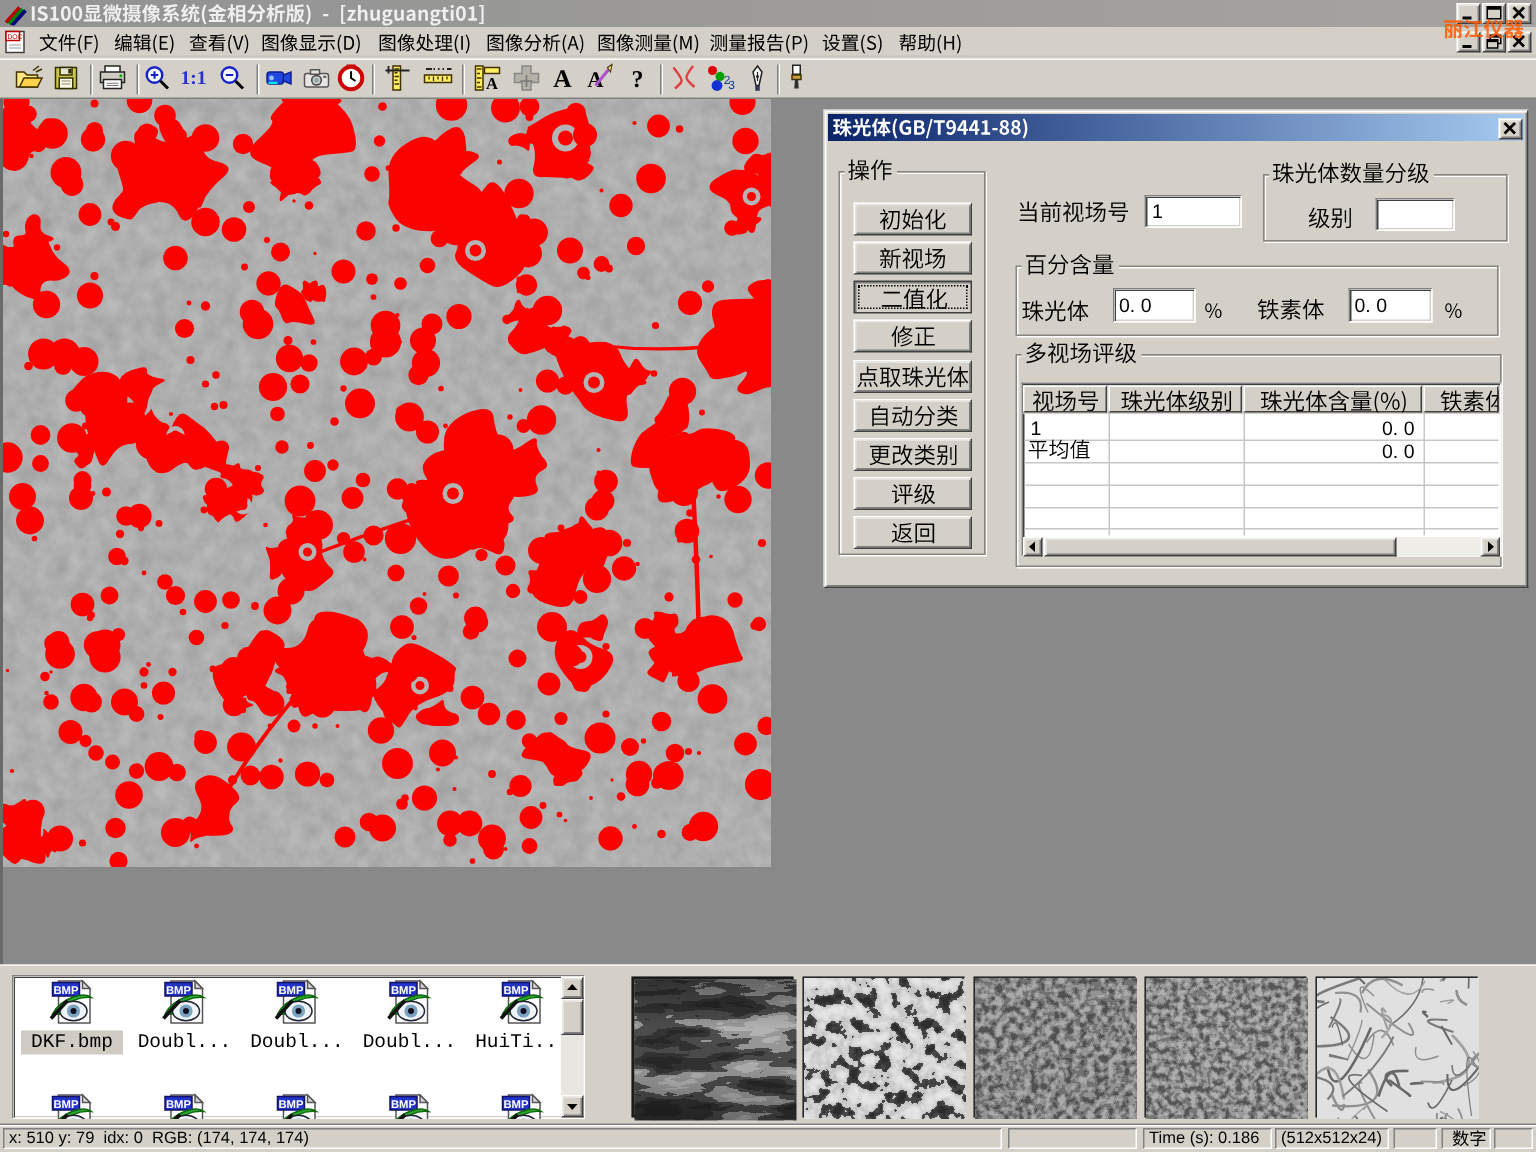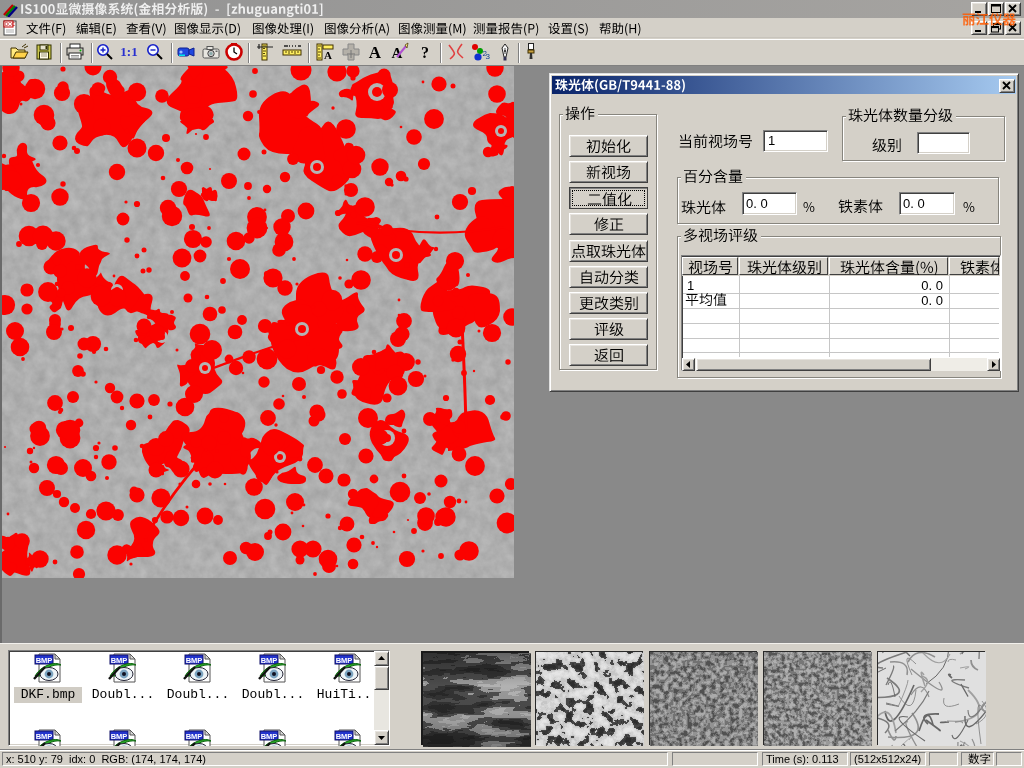--- a/index.html
+++ b/index.html
@@ -1033,21 +1033,21 @@
       <path d="M74 83Q77 95 90 68" stroke="#686868" stroke-width="1.1" fill="none"></path>
       <path d="M34 23Q22 -4 38 12" stroke="#909090" stroke-width="1.0" fill="none"></path>
       <path d="M10 33Q13 23 17 45" stroke="#686868" stroke-width="0.9" fill="none"></path>
       <path d="M82 16Q97 13 87 17" stroke="#a0a0a0" stroke-width="1.0" fill="none"></path>
       <path d="M84 34Q96 55 83 32" stroke="#686868" stroke-width="1.3" fill="none"></path>
       <path d="M-1 27Q-11 28 -9 38" stroke="#909090" stroke-width="1.2" fill="none"></path>
     </svg></div>
 <div class="abs" style="left:0;top:749px;width:1024px;height:19px;background:#d4d0c8;border-top:1px solid #808080;box-shadow:inset 0 1px 0 #fff"></div>
 <div class="abs" style="left:2px;top:752px;width:666px;height:14px;border:1px solid;border-color:#808080 #fff #fff #808080;font:11px 'Liberation Sans';color:#000;white-space:nowrap;overflow:hidden"><span style="padding-left:3px">x: 510 y: 79&nbsp; idx: 0&nbsp; RGB: (174, 174, 174)</span></div>
 <div class="abs" style="left:672px;top:752px;width:86px;height:14px;border:1px solid;border-color:#808080 #fff #fff #808080;font:11px 'Liberation Sans';color:#000;white-space:nowrap;overflow:hidden"></div>
-<div class="abs" style="left:762px;top:752px;width:86px;height:14px;border:1px solid;border-color:#808080 #fff #fff #808080;font:11px 'Liberation Sans';color:#000;white-space:nowrap;overflow:hidden"><span style="padding-left:3px">Time (s): 0.113</span></div>
+<div class="abs" style="left:762px;top:752px;width:86px;height:14px;border:1px solid;border-color:#808080 #fff #fff #808080;font:11px 'Liberation Sans';color:#000;white-space:nowrap;overflow:hidden"><span style="padding-left:3px">Time (s): 0.186</span></div>
 <div class="abs" style="left:850px;top:752px;width:76px;height:14px;border:1px solid;border-color:#808080 #fff #fff #808080;font:11px 'Liberation Sans';color:#000;white-space:nowrap;overflow:hidden"><span style="padding-left:3px">(512x512x24)</span></div>
 <div class="abs" style="left:929px;top:752px;width:29px;height:14px;border:1px solid;border-color:#808080 #fff #fff #808080;font:11px 'Liberation Sans';color:#000;white-space:nowrap;overflow:hidden"></div>
 <div class="abs" style="left:961px;top:752px;width:33px;height:14px;border:1px solid;border-color:#808080 #fff #fff #808080;font:11px 'Liberation Sans';color:#000;white-space:nowrap;overflow:hidden"></div>
 <svg style="position:absolute;left:968px;top:750.8px;overflow:visible" width="25" height="16">
     <path transform="translate(0,12.2)" d="M5.1 -9.4C4.9 -9.0 4.5 -8.3 4.2 -7.9L4.8 -7.6C5.1 -8.0 5.5 -8.6 5.8 -9.1ZM1.0 -9.1C1.3 -8.6 1.6 -8.0 1.7 -7.6L2.4 -7.9C2.3 -8.3 2.0 -8.9 1.6 -9.4ZM4.7 -3.0C4.5 -2.4 4.1 -1.9 3.6 -1.4C3.2 -1.7 2.8 -1.9 2.3 -2.1C2.5 -2.3 2.7 -2.7 2.8 -3.0ZM1.3 -1.8C1.8 -1.5 2.5 -1.3 3.0 -1.0C2.3 -0.4 1.4 -0.1 0.5 0.2C0.6 0.3 0.8 0.6 0.9 0.8C1.9 0.5 2.9 0.1 3.7 -0.6C4.1 -0.3 4.5 -0.1 4.7 0.1L5.3 -0.5C5.0 -0.7 4.7 -0.9 4.3 -1.1C4.9 -1.7 5.4 -2.6 5.7 -3.6L5.2 -3.7L5.1 -3.7H3.2L3.4 -4.3L2.7 -4.5C2.6 -4.2 2.5 -4.0 2.4 -3.7H0.8V-3.0H2.0C1.8 -2.5 1.5 -2.1 1.3 -1.8ZM3.0 -9.7V-7.5H0.6V-6.8H2.7C2.1 -6.1 1.3 -5.3 0.4 -5.0C0.6 -4.8 0.8 -4.5 0.9 -4.3C1.6 -4.7 2.4 -5.4 3.0 -6.0V-4.6H3.8V-6.2C4.3 -5.8 5.0 -5.3 5.3 -5.0L5.8 -5.6C5.5 -5.8 4.5 -6.5 3.9 -6.8H6.1V-7.5H3.8V-9.7ZM7.2 -9.6C6.9 -7.5 6.4 -5.6 5.5 -4.4C5.7 -4.3 6.0 -4.0 6.2 -3.9C6.5 -4.3 6.7 -4.8 7.0 -5.4C7.2 -4.2 7.6 -3.2 8.0 -2.3C7.3 -1.2 6.4 -0.4 5.2 0.3C5.3 0.4 5.6 0.8 5.7 1.0C6.8 0.3 7.7 -0.5 8.4 -1.5C9.0 -0.5 9.7 0.3 10.6 0.8C10.7 0.6 11.0 0.3 11.2 0.1C10.2 -0.4 9.5 -1.2 8.9 -2.3C9.5 -3.5 9.9 -4.9 10.1 -6.6H10.9V-7.4H7.6C7.8 -8.1 7.9 -8.8 8.0 -9.4ZM9.3 -6.6C9.1 -5.3 8.8 -4.2 8.4 -3.2C8.0 -4.2 7.7 -5.4 7.5 -6.6Z M16.8 -4.2V-3.4H12.3V-2.6H16.8V-0.2C16.8 0.0 16.7 0.1 16.5 0.1C16.3 0.1 15.6 0.1 14.8 0.0C14.9 0.3 15.1 0.7 15.2 0.9C16.1 0.9 16.8 0.9 17.2 0.8C17.6 0.6 17.7 0.4 17.7 -0.1V-2.6H22.2V-3.4H17.7V-3.9C18.7 -4.4 19.7 -5.2 20.5 -5.9L19.9 -6.4L19.7 -6.3H14.2V-5.5H18.8C18.2 -5.0 17.5 -4.5 16.8 -4.2ZM16.4 -9.5C16.6 -9.2 16.8 -8.8 17.0 -8.5H12.4V-6.1H13.3V-7.6H21.2V-6.1H22.1V-8.5H18.0C17.8 -8.8 17.5 -9.4 17.2 -9.7Z" fill="#000"></path>
   </svg>
 <div class="abs" style="left:996px;top:752px;width:26px;height:14px;border:1px solid;border-color:#808080 #fff #fff #808080;font:11px 'Liberation Sans';color:#000;white-space:nowrap;overflow:hidden"></div>
 <div class="abs" style="left:549px;top:73px;width:470px;height:319px;background:#d4d0c8;border:1px solid;border-color:#dfdfdf #404040 #404040 #dfdfdf;box-shadow:inset 1px 1px 0 #fff, inset -1px -1px 0 #808080"></div>
 <div class="abs" style="left:552px;top:76px;width:464px;height:18px;background:linear-gradient(90deg,#0a246a,#a6caf0)"></div>
 <svg style="position:absolute;left:555px;top:76.2px;overflow:visible" width="132" height="18">

